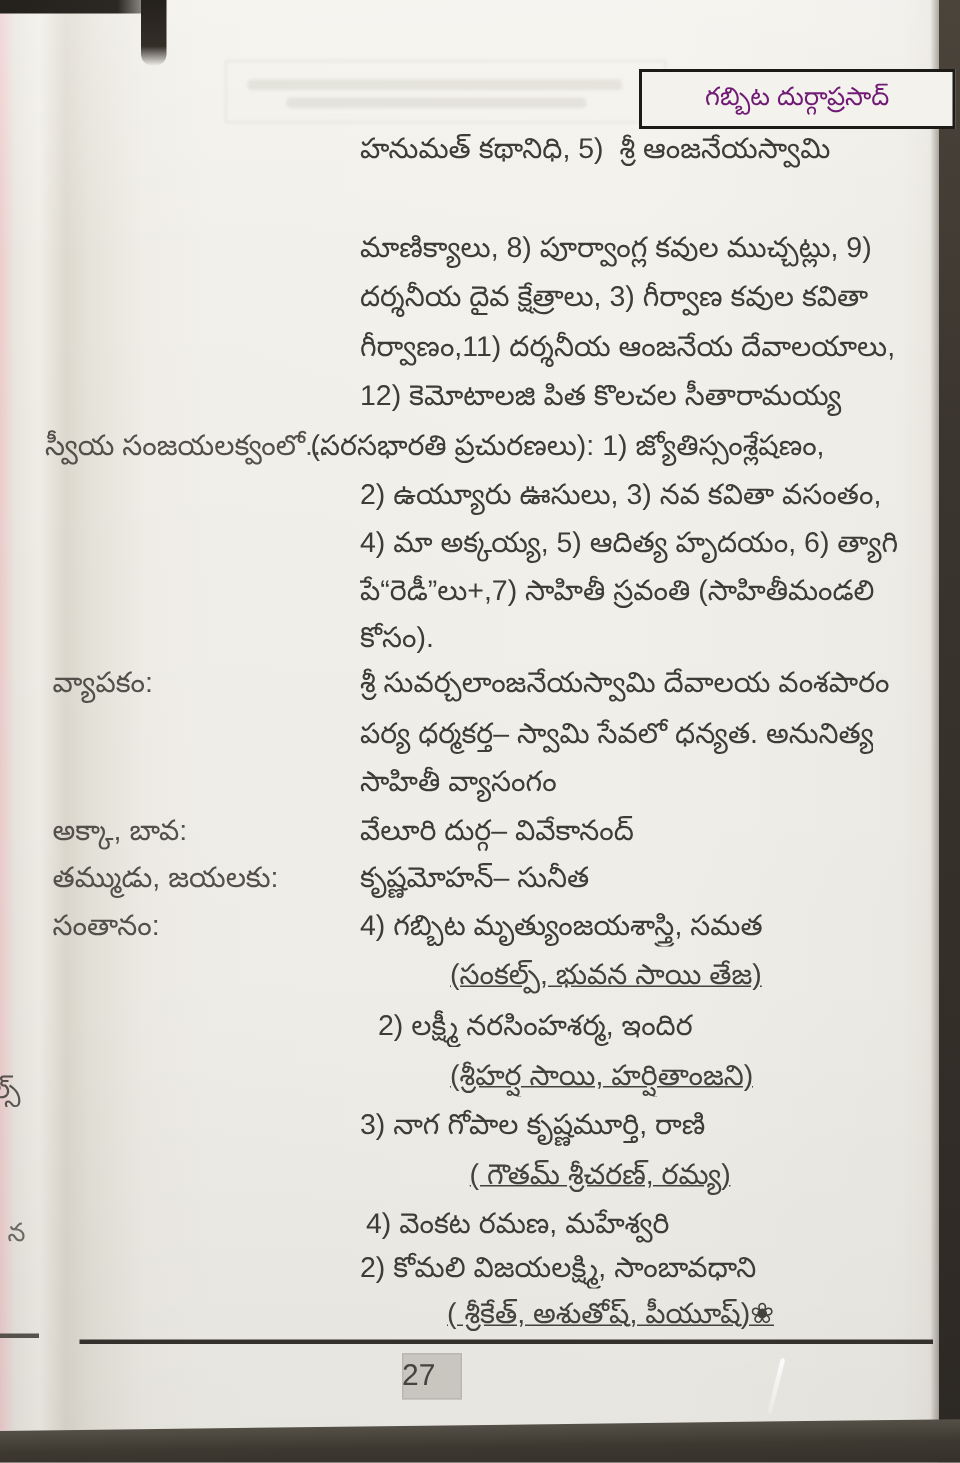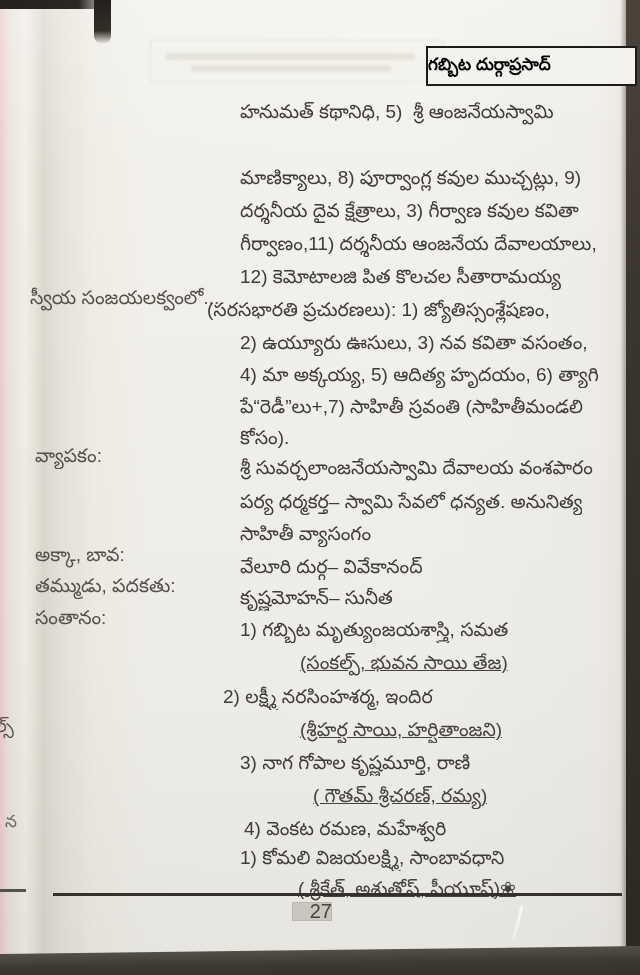--- a/index.html
+++ b/index.html
@@ -6,28 +6,28 @@
   #scan{
     position:relative;width:640px;height:975px;overflow:hidden;
     background:
       linear-gradient(180deg, rgba(255,255,255,.25) 0%, rgba(255,255,255,0) 18%, rgba(0,0,0,.02) 70%, rgba(0,0,0,.05) 100%),
       linear-gradient(90deg, #c3beb3 0px, #ecc 0px, #e9e6df 10px, #f0eee7 26px, #ddd9cf 44px, #e6e3da 60px, #efede6 95px, #f2f0ea 140px, #f3f1eb 420px, #efede7 600px, #e8e5de 626px);
     font-family:"Liberation Sans","DejaVu Sans",sans-serif;
     color:#3e3c38;
   }
   .ln{position:absolute;font-size:19px;line-height:26px;white-space:pre;overflow:hidden;}
   .lbl{color:#53504b;}
-  .content{max-width:398px;margin-top:12px;}
+  .content{max-width:398px;}
   .subline{color:#44423d;text-decoration:underline;}
   
   .author-box{
     position:absolute;left:426px;top:46px;width:207px;height:36px;
     border:2px solid #1d1b18;background:#f4f2ec;
-    display:flex;align-items:center;
-    font-size:17px;font-weight:700;color:#000000;white-space:nowrap;overflow:hidden;
+    display:flex;align-items:center;justify-content:center;
+    font-size:17px;font-weight:400;color:#701a75;white-space:nowrap;overflow:hidden;
   }
   
   .bleed{position:absolute;left:150px;top:40px;width:292px;height:40px;
     border:1px solid rgba(120,125,105,.25);filter:blur(1.2px);opacity:.5;}
   .bleed .b1,.bleed .b2{position:absolute;height:7px;background:rgba(125,130,108,.28);border-radius:3px;}
   .bleed .b1{left:14px;top:12px;width:250px;}
   .bleed .b2{left:40px;top:24px;width:200px;}
   
   .curl-top{position:absolute;left:0;top:0;width:112px;height:9px;
     background:linear-gradient(90deg,#24201c 0%,#2b2722 70%,rgba(43,39,34,0) 100%);}
@@ -38,22 +38,22 @@
     background:linear-gradient(180deg,#4a443b 0%,#3a352e 30%,#332e28 70%,#2c2823 100%);}
   .right-edge-soft{position:absolute;right:14px;top:0;width:6px;height:975px;
     background:linear-gradient(90deg,rgba(90,85,75,0) 0%,rgba(90,85,75,.45) 100%);}
   .bottom-band{position:absolute;left:-8px;top:950px;width:660px;height:40px;
     transform:rotate(-0.7deg);
     background:linear-gradient(180deg,#555047 0%,#3d3931 35%,#2e2b26 100%);}
   
   .footer-rule{position:absolute;left:53px;top:893px;width:569px;height:3px;background:#34312c;}
   .rule-frag{position:absolute;left:0;top:889px;width:26px;height:3px;background:#55524c;}
   .page-num{
-    position:absolute;left:292px;top:902px;width:40px;height:19px;
-    background:#c9c6c0;display:flex;align-items:center;justify-content:flex-end;
+    position:absolute;left:268px;top:902px;width:40px;height:31px;
+    background:#c9c6c0;display:flex;align-items:center;justify-content:flex-start;
     font-size:20px;color:#45433f;box-shadow:0 0 0 1px #bab7b1 inset;
   }
   
   .frag{position:absolute;color:#56534e;font-size:18px;white-space:pre;}
   .scratch{position:absolute;left:516px;top:905px;width:3px;height:38px;
     background:linear-gradient(180deg,rgba(255,255,255,.85),rgba(255,255,255,.2));
     transform:rotate(14deg);border-radius:2px;}
 </style>
 </head>
 <body>
@@ -88,32 +88,32 @@
   <div class="ln content" style="left:240px;top:413px">కోసం).</div>
 
   <div class="ln lbl" style="left:35px;top:443px;max-width:190px">వ్యాపకం:</div>
   <div class="ln content" style="left:240px;top:443px">శ్రీ సువర్చలాంజనేయస్వామి దేవాలయ వంశపారం</div>
   <div class="ln content" style="left:240px;top:477px">పర్య ధర్మకర్త– స్వామి సేవలో ధన్యత. అనునిత్య</div>
   <div class="ln content" style="left:240px;top:509px">సాహితీ వ్యాసంగం</div>
 
   <div class="ln lbl" style="left:35px;top:542px;max-width:195px">అక్కా, బావ:</div>
   <div class="ln content" style="left:240px;top:542px">వేలూరి దుర్గ– వివేకానంద్</div>
 
-  <div class="ln lbl" style="left:35px;top:573px;max-width:200px">తమ్ముడు, పదకతు:</div>
+  <div class="ln lbl" style="left:35px;top:573px;max-width:200px">తమ్ముడు, జయలకు:</div>
   <div class="ln content" style="left:240px;top:573px">కృష్ణమోహన్– సునీత</div>
 
   <div class="ln lbl" style="left:35px;top:605px;max-width:190px">సంతానం:</div>
-  <div class="ln content" style="left:240px;top:605px">1) గబ్బిట మృత్యుంజయశాస్త్రి, సమత</div>
+  <div class="ln content" style="left:240px;top:605px">4) గబ్బిట మృత్యుంజయశాస్త్రి, సమత</div>
   <div class="ln content subline" style="left:300px;top:638px;max-width:335px">(సంకల్ప్, భువన సాయి తేజ)</div>
-  <div class="ln content" style="left:223px;top:672px">2) లక్ష్మీ నరసింహశర్మ, ఇందిర</div>
+  <div class="ln content" style="left:252px;top:672px">2) లక్ష్మీ నరసింహశర్మ, ఇందిర</div>
   <div class="ln content subline" style="left:300px;top:705px;max-width:335px">(శ్రీహర్ష సాయి, హర్షితాంజని)</div>
   <div class="ln content" style="left:240px;top:738px">3) నాగ గోపాల కృష్ణమూర్తి, రాణి</div>
   <div class="ln content subline" style="left:313px;top:771px;max-width:322px">( గౌతమ్ శ్రీచరణ్, రమ్య)</div>
   <div class="ln content" style="left:244px;top:804px">4) వెంకట రమణ, మహేశ్వరి</div>
-  <div class="ln content" style="left:240px;top:833px">1) కోమలి విజయలక్ష్మి, సాంబావధాని</div>
+  <div class="ln content" style="left:240px;top:833px">2) కోమలి విజయలక్ష్మి, సాంబావధాని</div>
   <div class="ln content subline" style="left:298px;top:864px;max-width:337px">( శ్రీకేత్, అశుతోష్, పీయూష్)❀</div>
 
   <div class="frag" style="left:-6px;top:716px">ల్స్</div>
   <div class="frag" style="left:5px;top:812px;font-size:17px;color:#6b6761">న</div>
 
   <div class="rule-frag"></div>
   <div class="footer-rule"></div>
   <div class="page-num">
     <span>27</span>
   </div>

